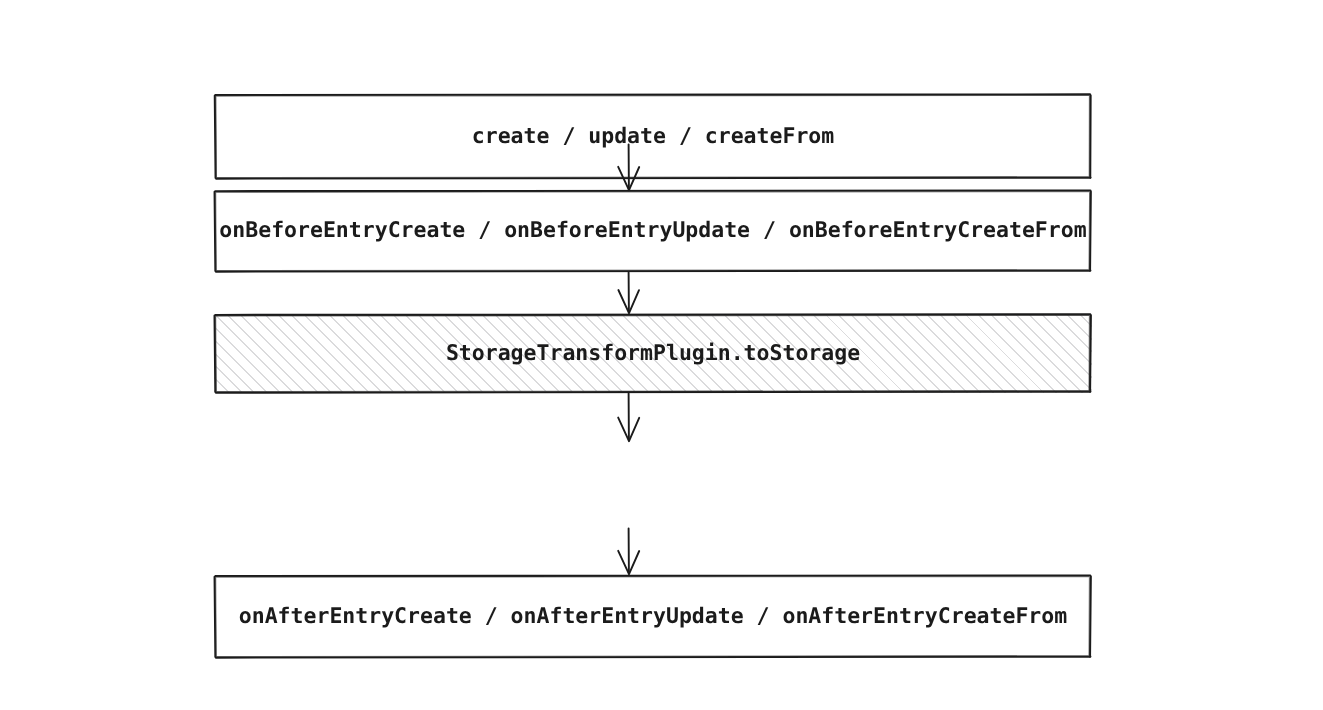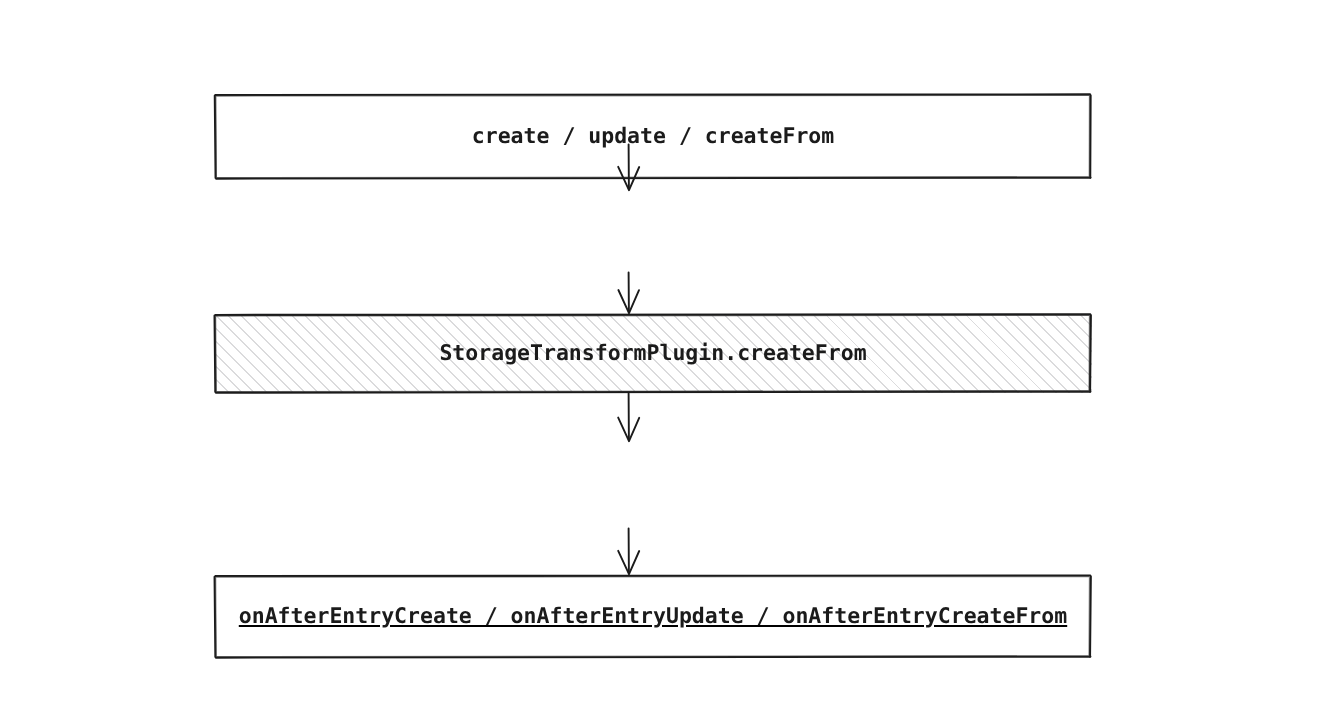--- a/index.html
+++ b/index.html
@@ -91,55 +91,64 @@
     <span class="node-label">create / update / createFrom</span>
   </div>
 
   <div class="edge" style="left:605px; top:144px; width:48px; height:48px;">
     <svg width="48" height="48" viewBox="0 0 48 48">
       <path d="M23.6,0.5 L23.9,45.5" fill="none" stroke="#1b1b1b" stroke-width="1.9" stroke-linecap="round"></path>
       <path d="M13.2,22.8 L24.0,46.2 L34.2,23.0" fill="none" stroke="#1b1b1b" stroke-width="1.9" stroke-linecap="round" stroke-linejoin="round"></path>
     </svg>
   </div>
 
+  <div class="node" style="left:213px; top:189px; width:880px; height:84px;">
+    <div class="node-shape">
+      <svg viewBox="0 0 880 84" preserveAspectRatio="none">
+        <path d="M2.2,2.2 L877.4,1.5 M877.8,2.4 L877.0,82.0 M877.4,81.6 L2.8,82.6 M2.4,82.0 L1.6,2.8" fill="none" stroke="#1b1b1b" stroke-width="2.1" stroke-linecap="round"></path>
+        <path d="M3.4,3.3 L876.2,2.6 M876.6,3.6 L876.0,81.0 M876.2,80.6 L3.8,81.5 M3.2,81.2 L2.7,3.7" fill="none" stroke="#3a3a3a" stroke-width="1.1" stroke-linecap="round" opacity="0.65"></path>
+      </svg>
+    </div>
+    <span class="node-label">onBeforeEntryCreate / onBeforeEntryUpdate / onBeforeEntryCreateFrom</span>
+  </div>
 
   <div class="edge" style="left:605px; top:272px; width:48px; height:43px;">
     <svg width="48" height="43" viewBox="0 0 48 43">
       <path d="M23.6,0.5 L23.9,40.5" fill="none" stroke="#1b1b1b" stroke-width="1.9" stroke-linecap="round"></path>
       <path d="M13.4,18.0 L24.0,41.2 L34.0,18.2" fill="none" stroke="#1b1b1b" stroke-width="1.9" stroke-linecap="round" stroke-linejoin="round"></path>
     </svg>
   </div>
 
   <div class="node" style="left:213px; top:313px; width:880px; height:81px;">
     <div class="hatch-fill"></div>
     <div class="node-shape">
       <svg viewBox="0 0 880 81" preserveAspectRatio="none">
         <path d="M2.4,2.0 L877.2,1.4 M877.8,2.2 L877.0,79.0 M877.4,78.6 L2.8,79.6 M2.4,79.0 L1.6,2.6" fill="none" stroke="#1b1b1b" stroke-width="2.2" stroke-linecap="round"></path>
         <path d="M3.6,3.1 L876.0,2.4 M876.4,3.4 L876.0,78.0 M876.2,77.6 L3.8,78.5 M3.2,78.2 L2.7,3.5" fill="none" stroke="#3a3a3a" stroke-width="1.1" stroke-linecap="round" opacity="0.65"></path>
       </svg>
     </div>
-    <span class="node-label">StorageTransformPlugin.createFrom</span>
+    <span class="node-label">StorageTransformPlugin.toStorage</span>
   </div>
 
   <div class="edge" style="left:605px; top:393px; width:48px; height:50px;">
     <svg width="48" height="50" viewBox="0 0 48 50">
       <path d="M23.6,0.5 L23.9,47.5" fill="none" stroke="#1b1b1b" stroke-width="1.9" stroke-linecap="round"></path>
       <path d="M13.2,24.6 L24.0,48.2 L34.2,24.8" fill="none" stroke="#1b1b1b" stroke-width="1.9" stroke-linecap="round" stroke-linejoin="round"></path>
     </svg>
   </div>
 
 
   <div class="edge" style="left:605px; top:528px; width:48px; height:48px;">
     <svg width="48" height="48" viewBox="0 0 48 48">
       <path d="M23.6,0.5 L23.9,45.5" fill="none" stroke="#1b1b1b" stroke-width="1.9" stroke-linecap="round"></path>
       <path d="M13.2,22.8 L24.0,46.2 L34.2,23.0" fill="none" stroke="#1b1b1b" stroke-width="1.9" stroke-linecap="round" stroke-linejoin="round"></path>
     </svg>
   </div>
 
-  <div class="node" style="left:213px; top:574px; width:880px; height:85px;text-decoration:underline;">
+  <div class="node" style="left:213px; top:574px; width:880px; height:85px;">
     <div class="node-shape">
       <svg viewBox="0 0 880 85" preserveAspectRatio="none">
         <path d="M2.4,2.0 L877.2,1.5 M877.8,2.3 L877.0,83.0 M877.4,82.6 L2.8,83.6 M2.4,83.0 L1.6,2.7" fill="none" stroke="#1b1b1b" stroke-width="2.1" stroke-linecap="round"></path>
         <path d="M3.6,3.1 L876.0,2.6 M876.4,3.5 L876.0,82.0 M876.2,81.6 L3.8,82.5 M3.2,82.2 L2.7,3.6" fill="none" stroke="#3a3a3a" stroke-width="1.1" stroke-linecap="round" opacity="0.65"></path>
       </svg>
     </div>
     <span class="node-label">onAfterEntryCreate / onAfterEntryUpdate / onAfterEntryCreateFrom</span>
   </div>
 
 </div>

